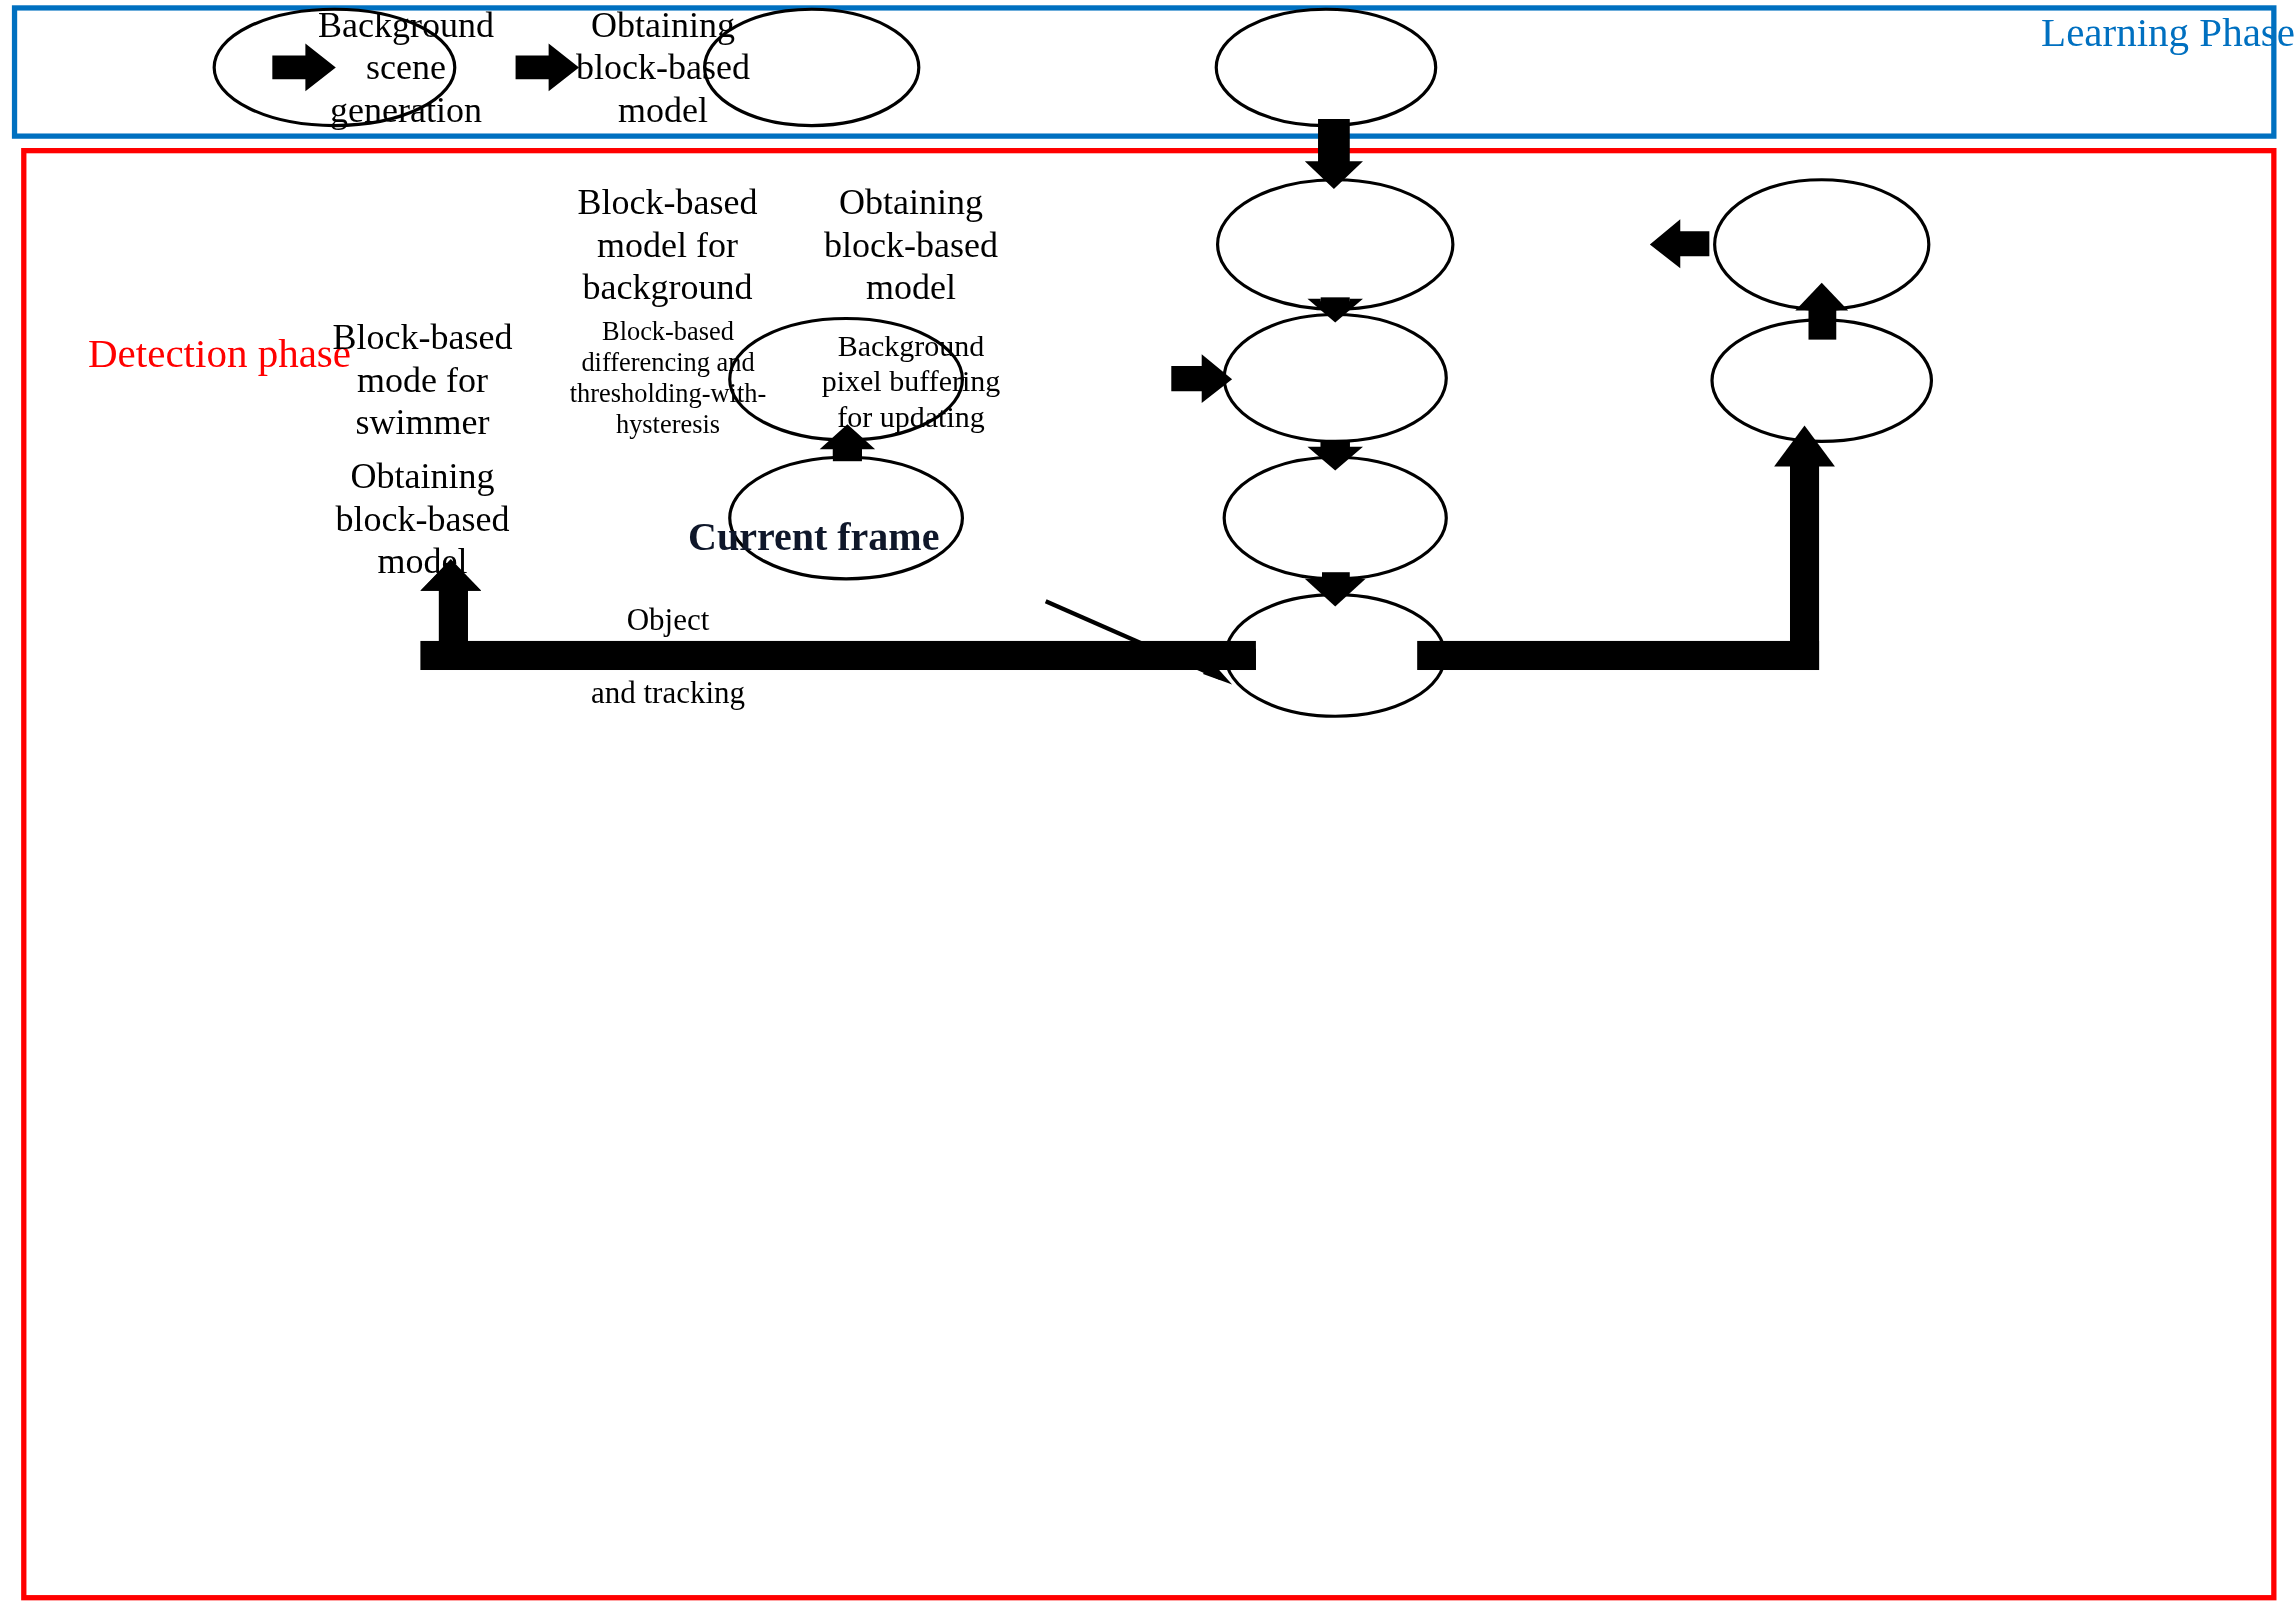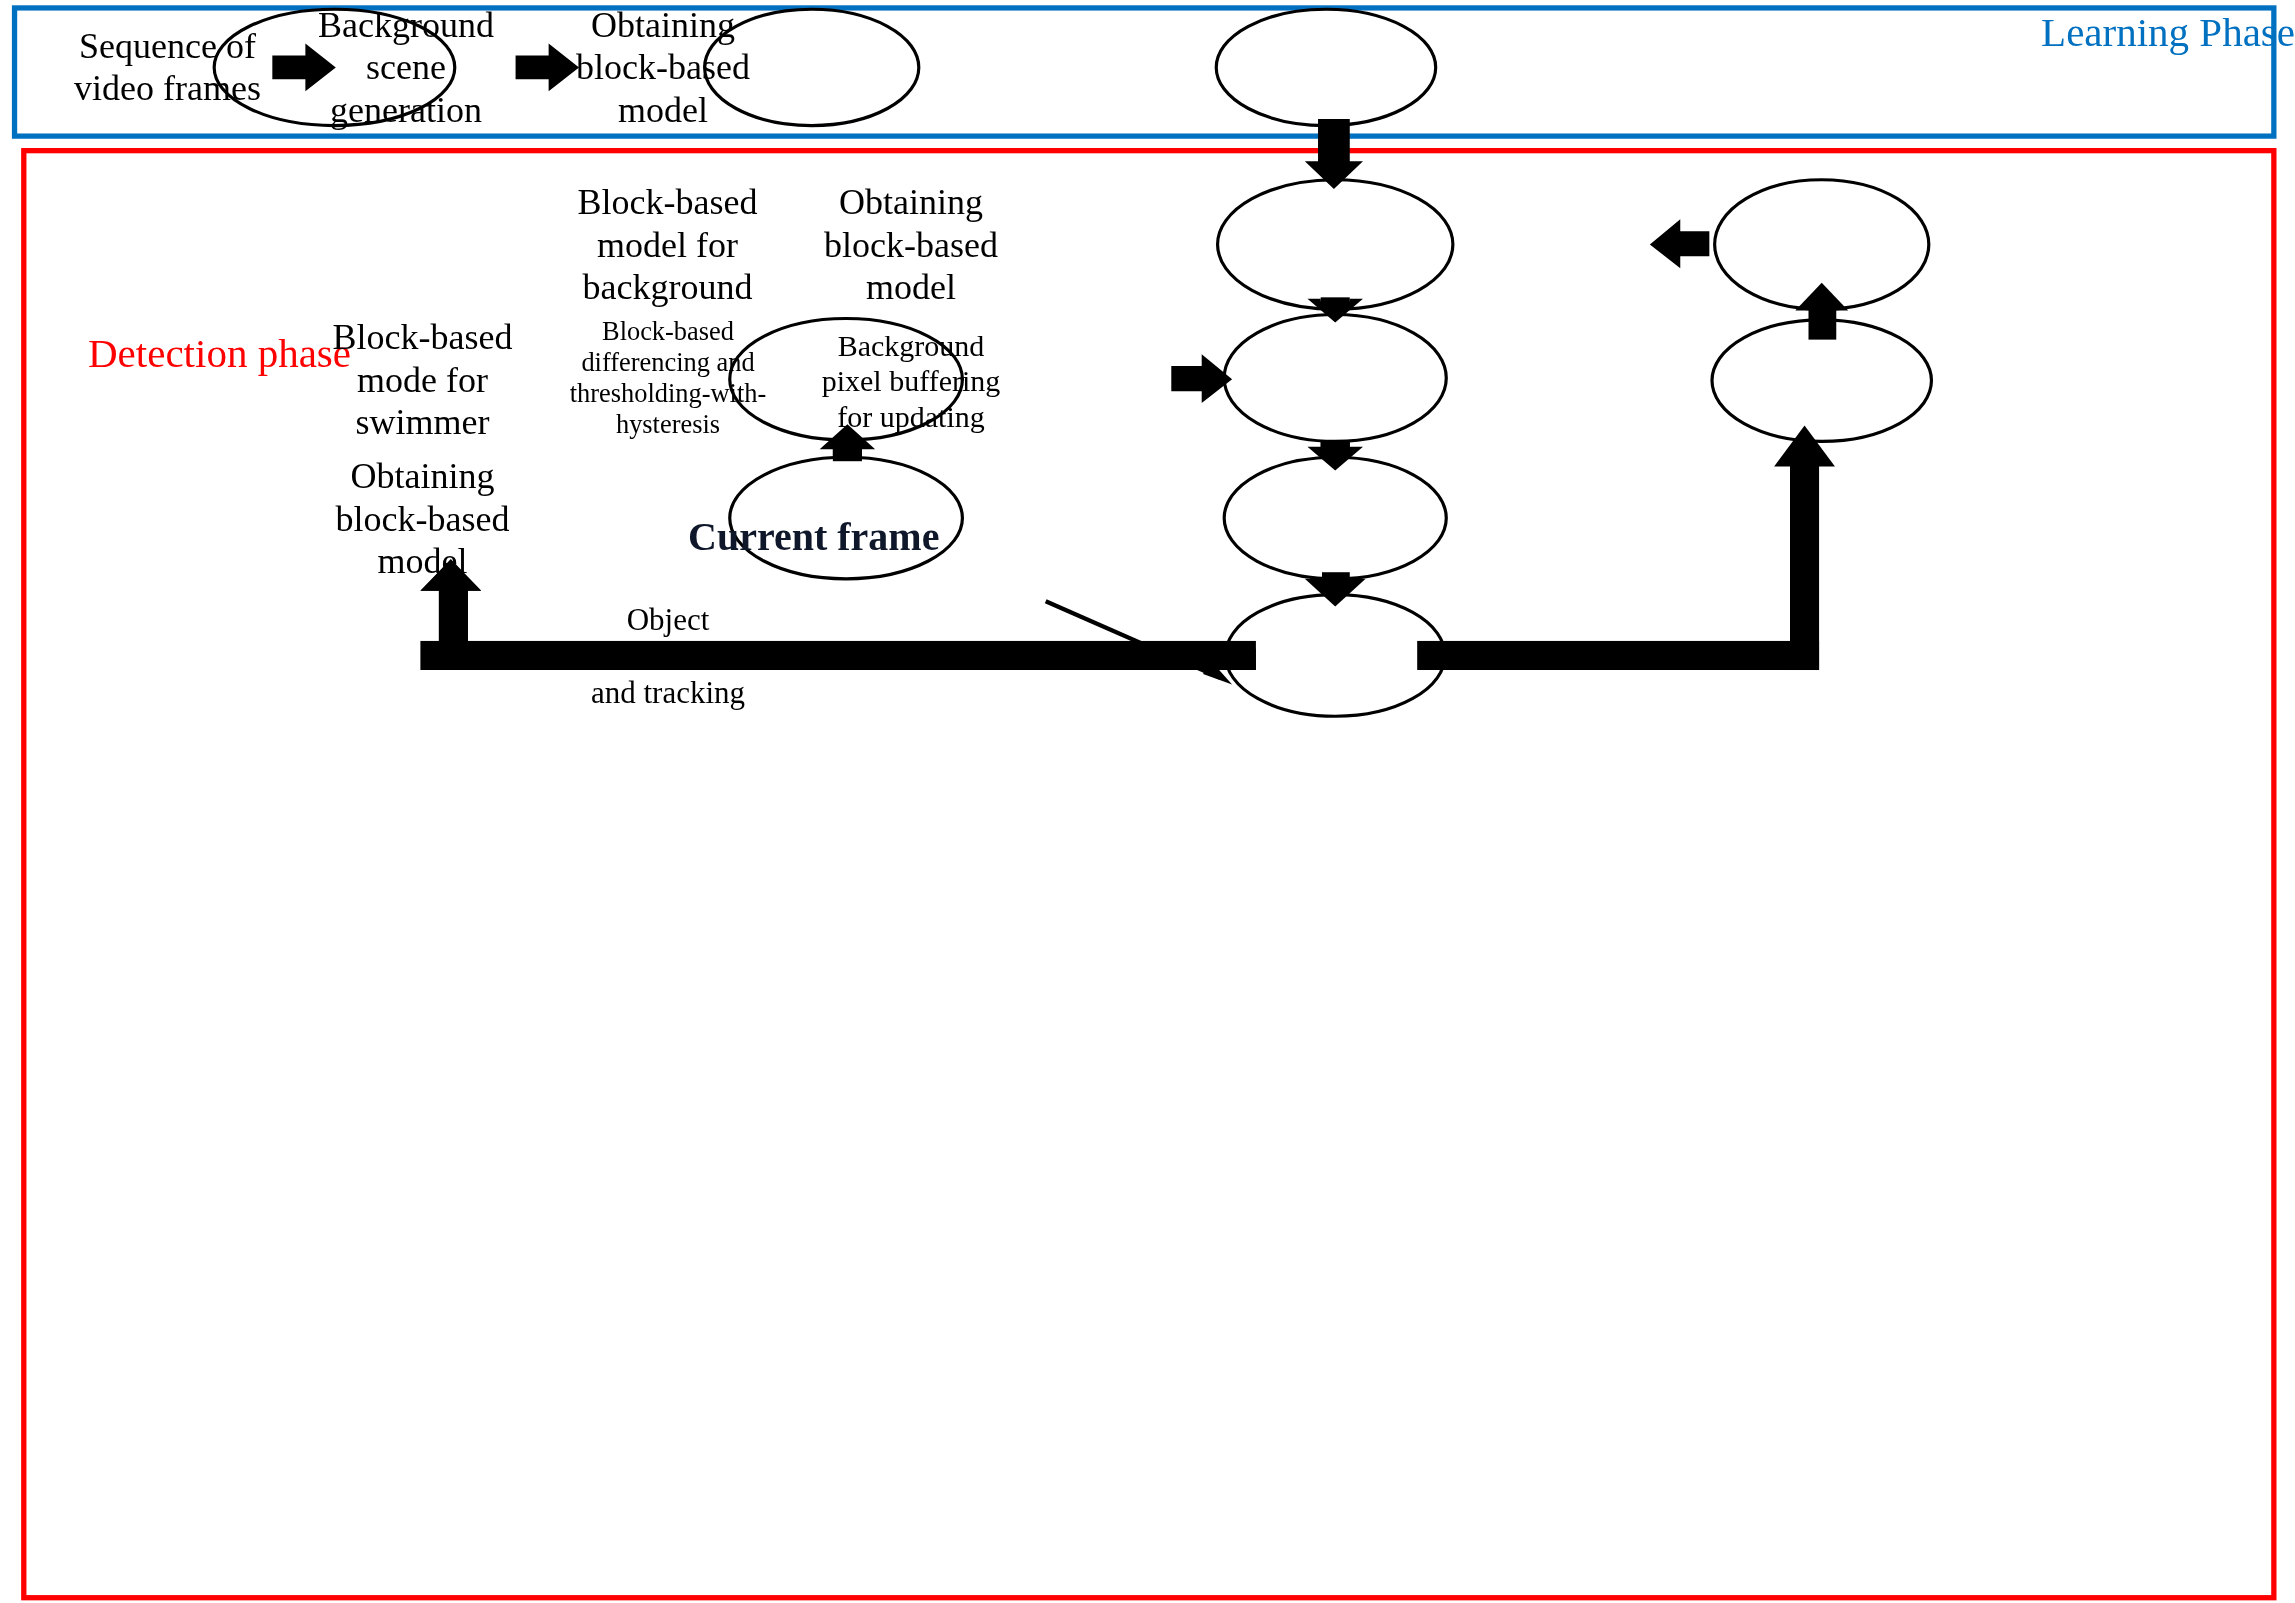--- a/index.html
+++ b/index.html
@@ -138,22 +138,20 @@
     </g>
 
   </svg>
 
   <div class="phase-label" style="right:0px; top:8px; font-size:41px; color:#0070C0;text-align:center;">Learning Phase</div>
 
   <div class="phase-label" style="left:40px; top:329px; font-size:41px; color:#FF0000;margin-left:48px;">Detection phase</div>
 
   <div class="annot-label" style="left:688px; top:513px; font-size:40px;">Current frame</div>
 
-  <div class="node-label" style="left:47px; top:9.3px; width:241px; height:116px; font-size:36px;">Sequence of
-video frames</div>
 
   <div class="node-label" style="left:299px; top:9.3px; width:214px; height:116px; font-size:36px;">Background
 scene
 generation</div>
 
   <div class="node-label" style="left:554px; top:9.3px; width:218px; height:116px; font-size:36px;">Obtaining
 block-based
 model</div>
 
   <div class="node-label" style="left:550px; top:180px; width:235px; height:130px; font-size:36px;">Block-based

